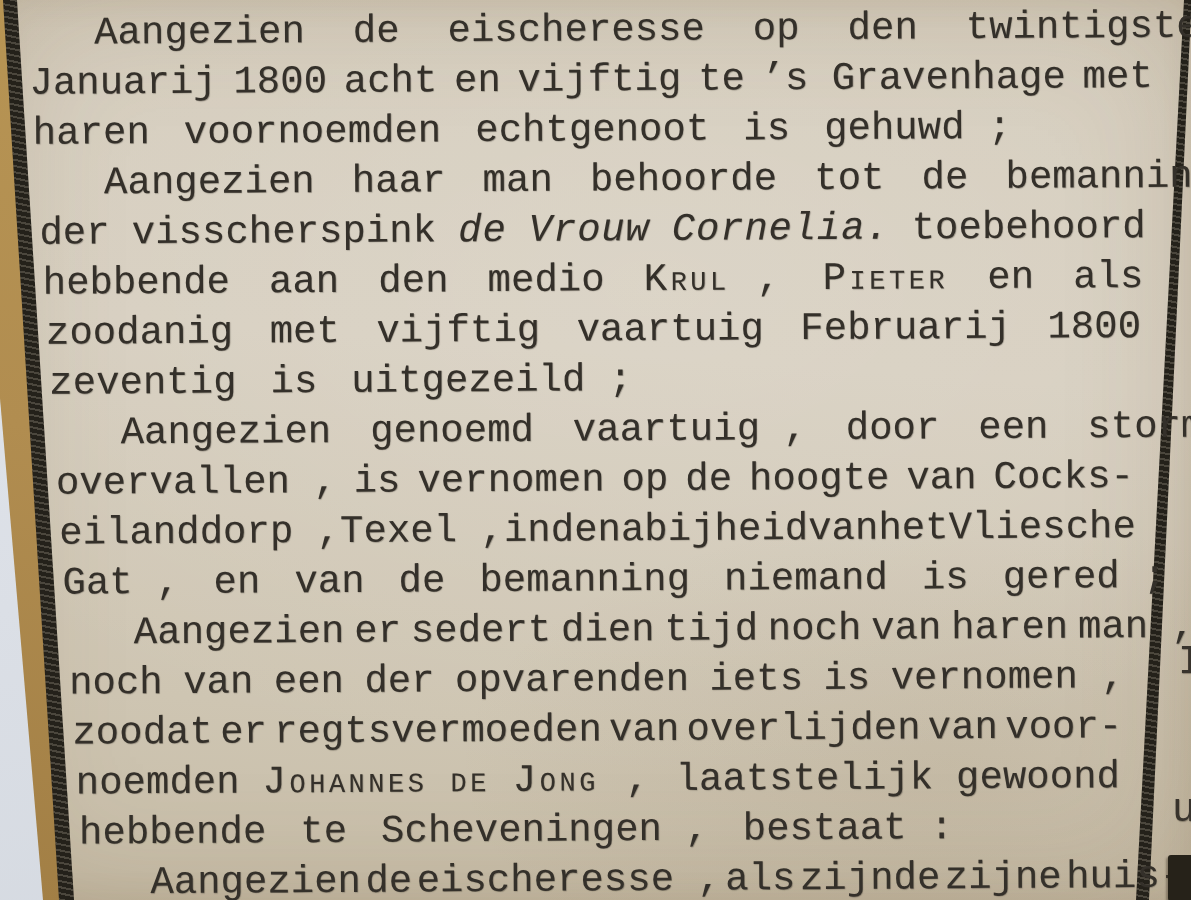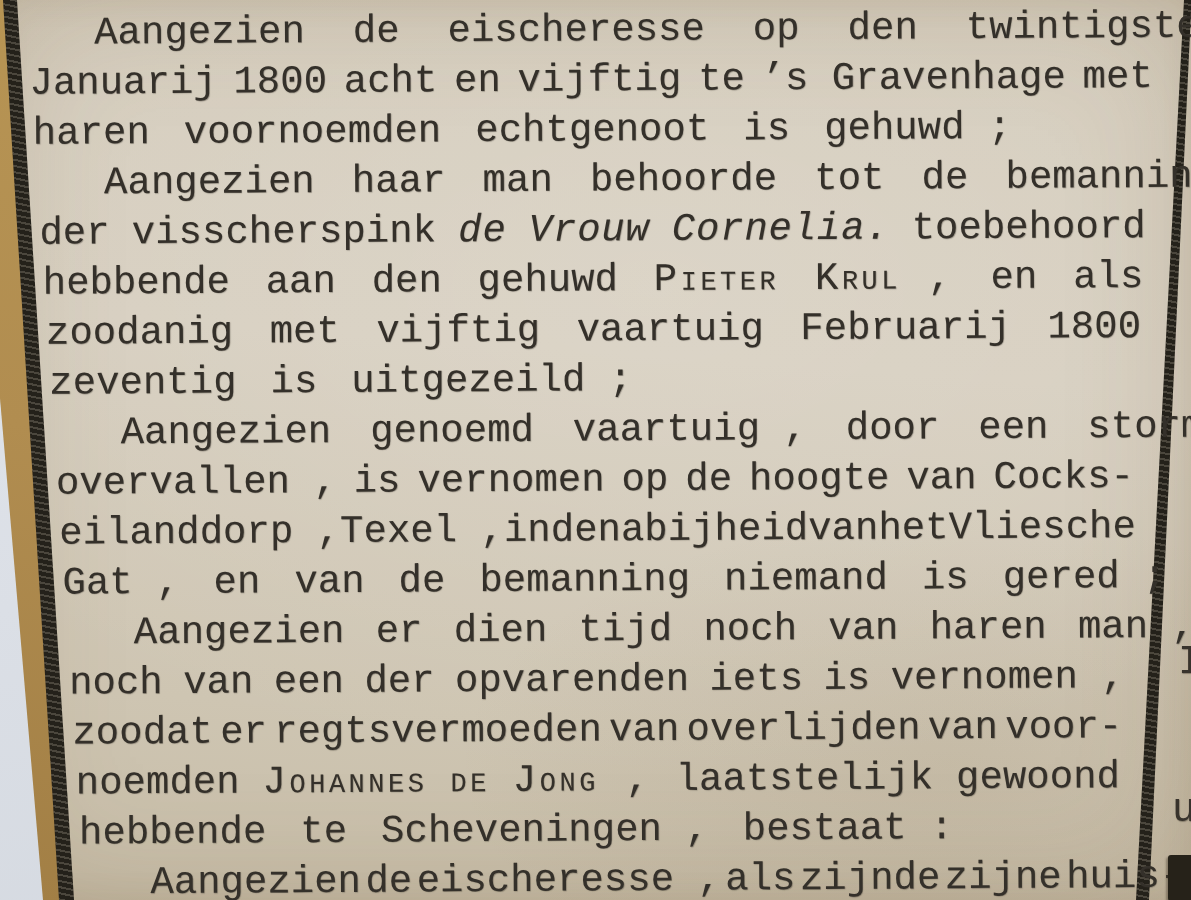--- a/index.html
+++ b/index.html
@@ -123,23 +123,23 @@
         <span class="w">visscherspink</span>
         <span class="w italic">de</span>
         <span class="w italic">Vrouw</span>
         <span class="w italic">Cornelia.</span>
         <span class="w">toebehoord</span>
       </div>
       <div class="line just" style="margin-left: 41px; width: 1100.75px;">
         <span class="w">hebbende</span>
         <span class="w">aan</span>
         <span class="w">den</span>
-        <span class="w">gehuwd</span>
+        <span class="w">medio</span>
+        <span class="w sc">Krul&nbsp;,</span>
         <span class="w sc">Pieter</span>
-        <span class="w sc">Krul&nbsp;,</span>
         <span class="w">en</span>
         <span class="w">als</span>
       </div>
       <div class="line just" style="margin-left: 44px; width: 1095.1px;">
         <span class="w">zoodanig</span>
         <span class="w">met</span>
         <span class="w">vijftig</span>
         <span class="w">vaartuig</span>
         <span class="w">Februarij</span>
         <span class="w">1800</span>
@@ -184,20 +184,21 @@
         <span class="w">van</span>
         <span class="w">de</span>
         <span class="w">bemanning</span>
         <span class="w">niemand</span>
         <span class="w">is</span>
         <span class="w">gered&nbsp;;</span>
       </div>
       <div class="line just" style="margin-left: 62px; width: 1061.2px; padding-left: 68px;">
         <span class="w">Aangezien</span>
         <span class="w">er</span>
+        <span class="w">sedert</span>
         <span class="w">dien</span>
         <span class="w">tijd</span>
         <span class="w">noch</span>
         <span class="w">van</span>
         <span class="w">haren</span>
         <span class="w">man&nbsp;,</span>
       </div>
       <div class="line just" style="margin-left: 65px; width: 1055.55px;">
         <span class="w">noch</span>
         <span class="w">van</span>

